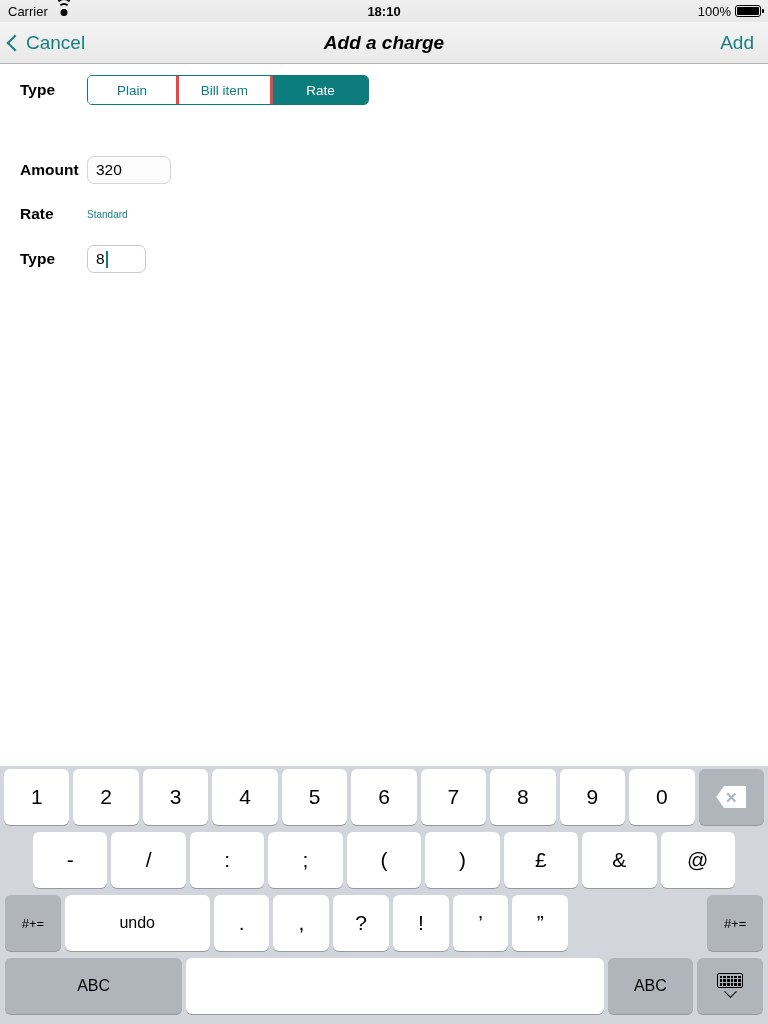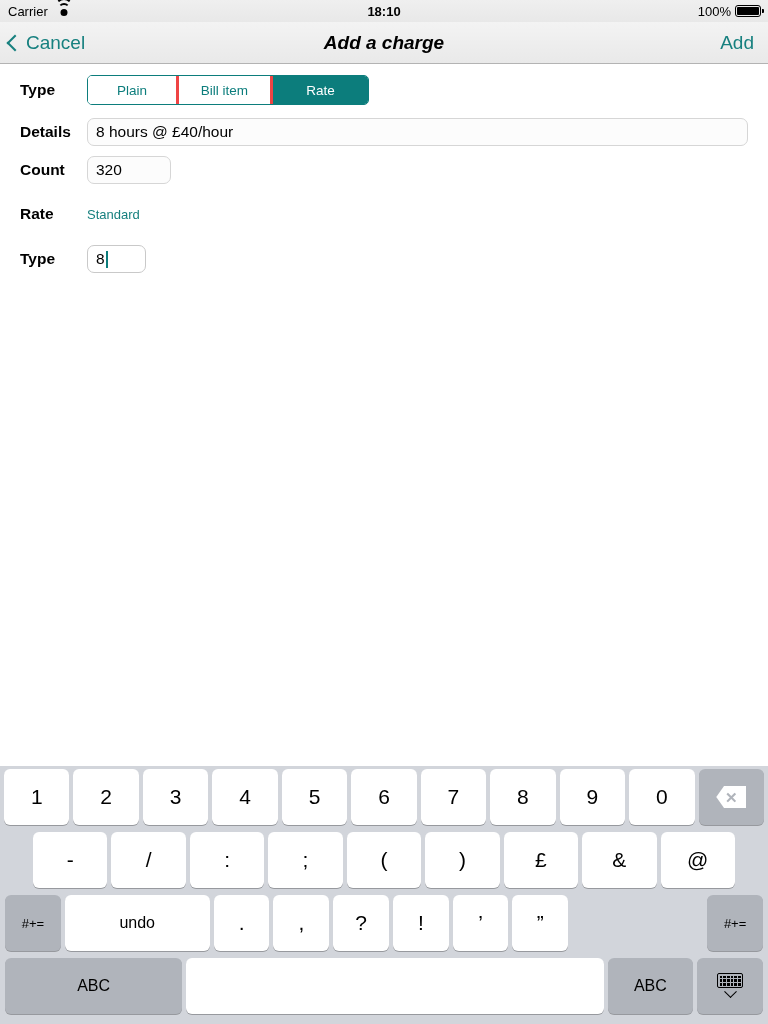--- a/index.html
+++ b/index.html
@@ -208,21 +208,21 @@
     display:inline-block;
     width: 2px;
     height: 17px;
     background:#0c7d7c;
     vertical-align:-3px;
     margin-left: 1px;
   }
   .link-value {
     position:absolute;
     left: 87px;
-    font-size: 13px;
+    font-size: 10px;
     color:#17807f;
     cursor:pointer;
   }
 
   
   .kb-accessory {
     position:absolute;
     left:0; top: 708px;
     width:768px; height: 57px;
     background: linear-gradient(to bottom, #fbfbfb 0%, #f2f2f2 100%);
@@ -354,27 +354,23 @@
 
     <div class="row" style="top:10px;height:32px;">
       <span class="row-label">Type</span>
       <div class="seg">
         <div style="width:91px;">Plain</div>
         <div style="width:94px;">Bill item</div>
         <div class="active" style="width:95px;">Rate</div>
       </div>
     </div>
 
-    <div class="row" style="top:52px;height:32px;">
-      <span class="row-label">Details</span>
-      <input class="txt-field" type="text" style="left: 87px; width: 661px;" value="8 hours @ £40/hour">
-    </div>
 
     <div class="row" style="top:90px;height:32px;">
-      <span class="row-label">Count</span>
+      <span class="row-label">Amount</span>
       <input class="txt-field" type="text" style="left: 87px; width: 84px;" value="320">
     </div>
 
     <div class="row" style="top:134px;height:32px;">
       <span class="row-label">Rate</span>
       <span class="link-value">Standard</span>
     </div>
 
     <div class="row" style="top:178px;height:34px;">
       <span class="row-label">Type</span>

